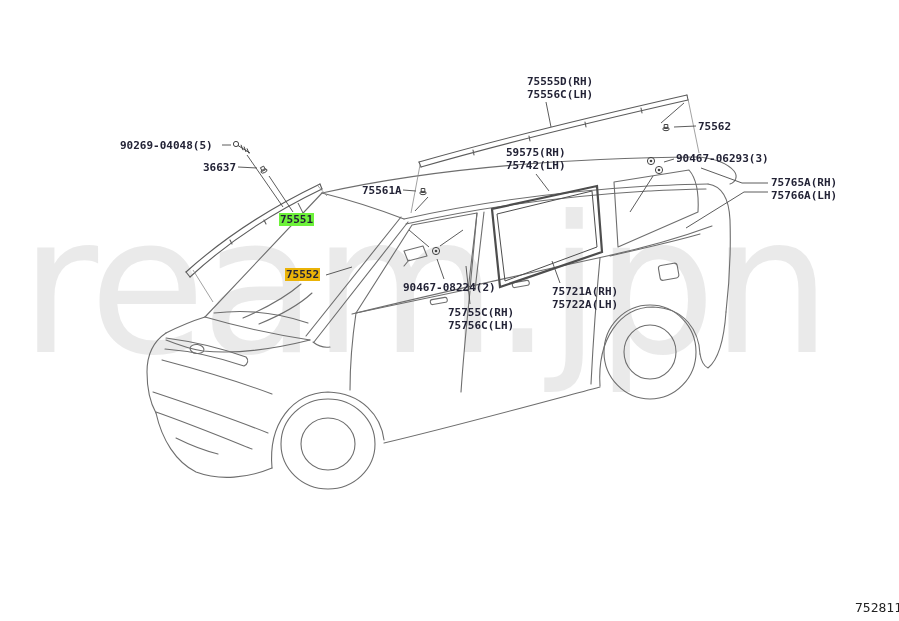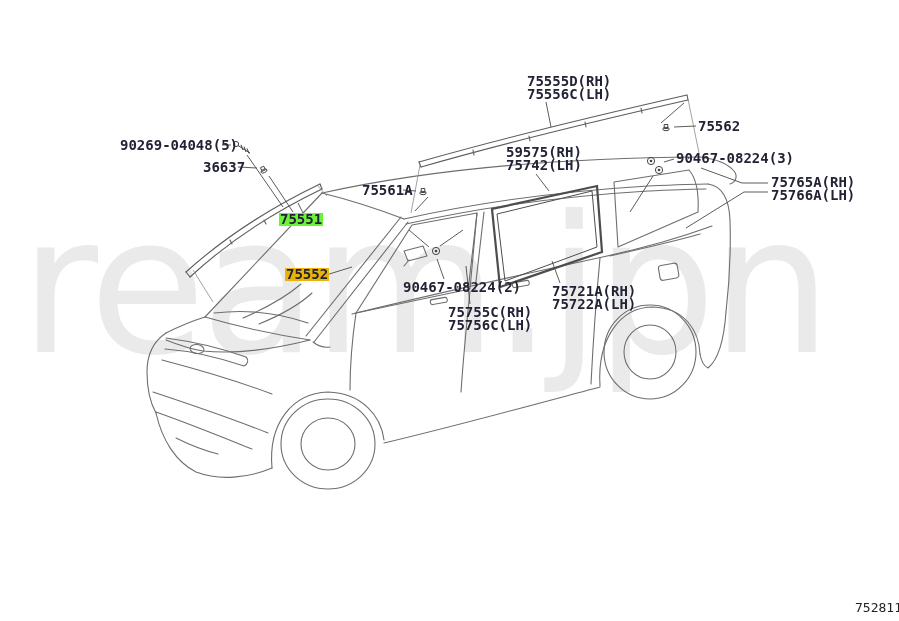--- a/index.html
+++ b/index.html
@@ -8,21 +8,21 @@
     font-family:"DejaVu Sans Mono","Liberation Mono",monospace;
   }
   .watermark{
     position:absolute;left:20px;top:192px;z-index:0;
     font-family:"DejaVu Sans","Liberation Sans",sans-serif;
     font-size:190px;line-height:1;letter-spacing:-5px;
     color:rgba(90,90,90,0.13);user-select:none;white-space:nowrap;
   }
   svg.diagram{position:absolute;left:0;top:0;z-index:1;}
   .lbl{
-    position:absolute;z-index:3;font-size:14px;font-weight:bold;line-height:13px;
+    position:absolute;z-index:3;font-size:11px;font-weight:bold;line-height:13px;
     color:#232336;white-space:nowrap;
   }
   .hl{display:inline-block;padding:0 1px;}
   .pagecode{position:absolute;z-index:3;font-size:13px;font-weight:normal;color:#222;}
   path,ellipse,line,rect,circle{vector-effect:non-scaling-stroke;}
 </style>
 </head>
 <body>
 
 <div class="stage">
@@ -186,21 +186,21 @@
   <div class="lbl" style="left:698px;top:120px">
     <div>75562</div>
   </div>
 
   <div class="lbl" style="left:506px;top:146px">
     <div>59575(RH)</div>
     <div>75742(LH)</div>
   </div>
 
   <div class="lbl" style="left:676px;top:152px">
-    <div>90467-08224(3)</div>
+    <div>90467-06293(3)</div>
   </div>
 
   <div class="lbl" style="left:771px;top:176px">
     <div>75765A(RH)</div>
     <div>75766A(LH)</div>
   </div>
 
   <div class="lbl" style="left:362px;top:184px">
     <div>75561A</div>
   </div>

